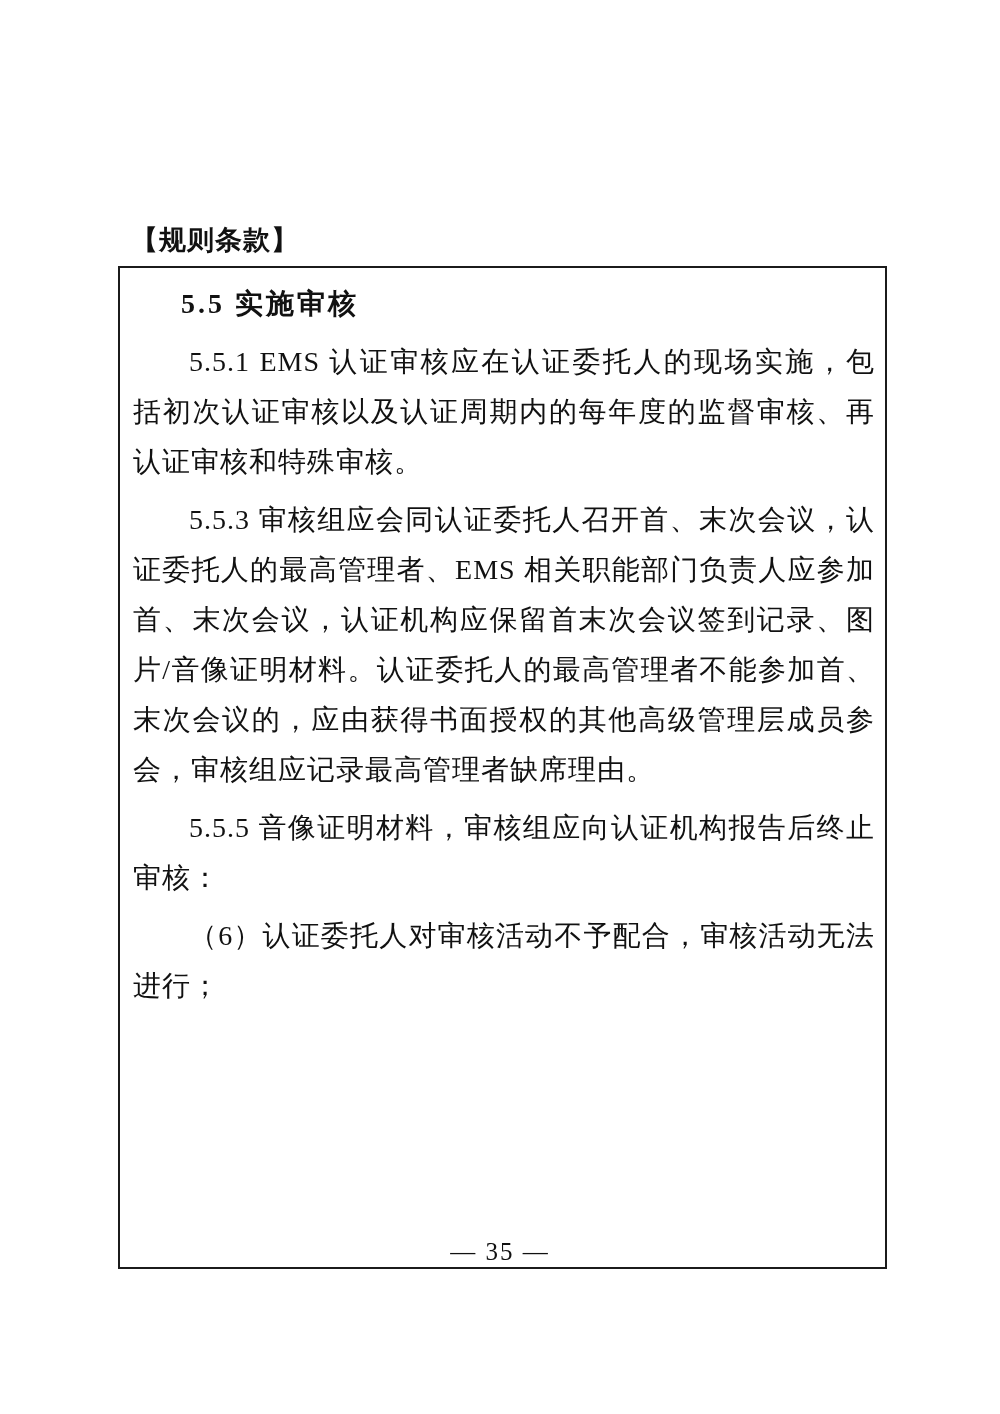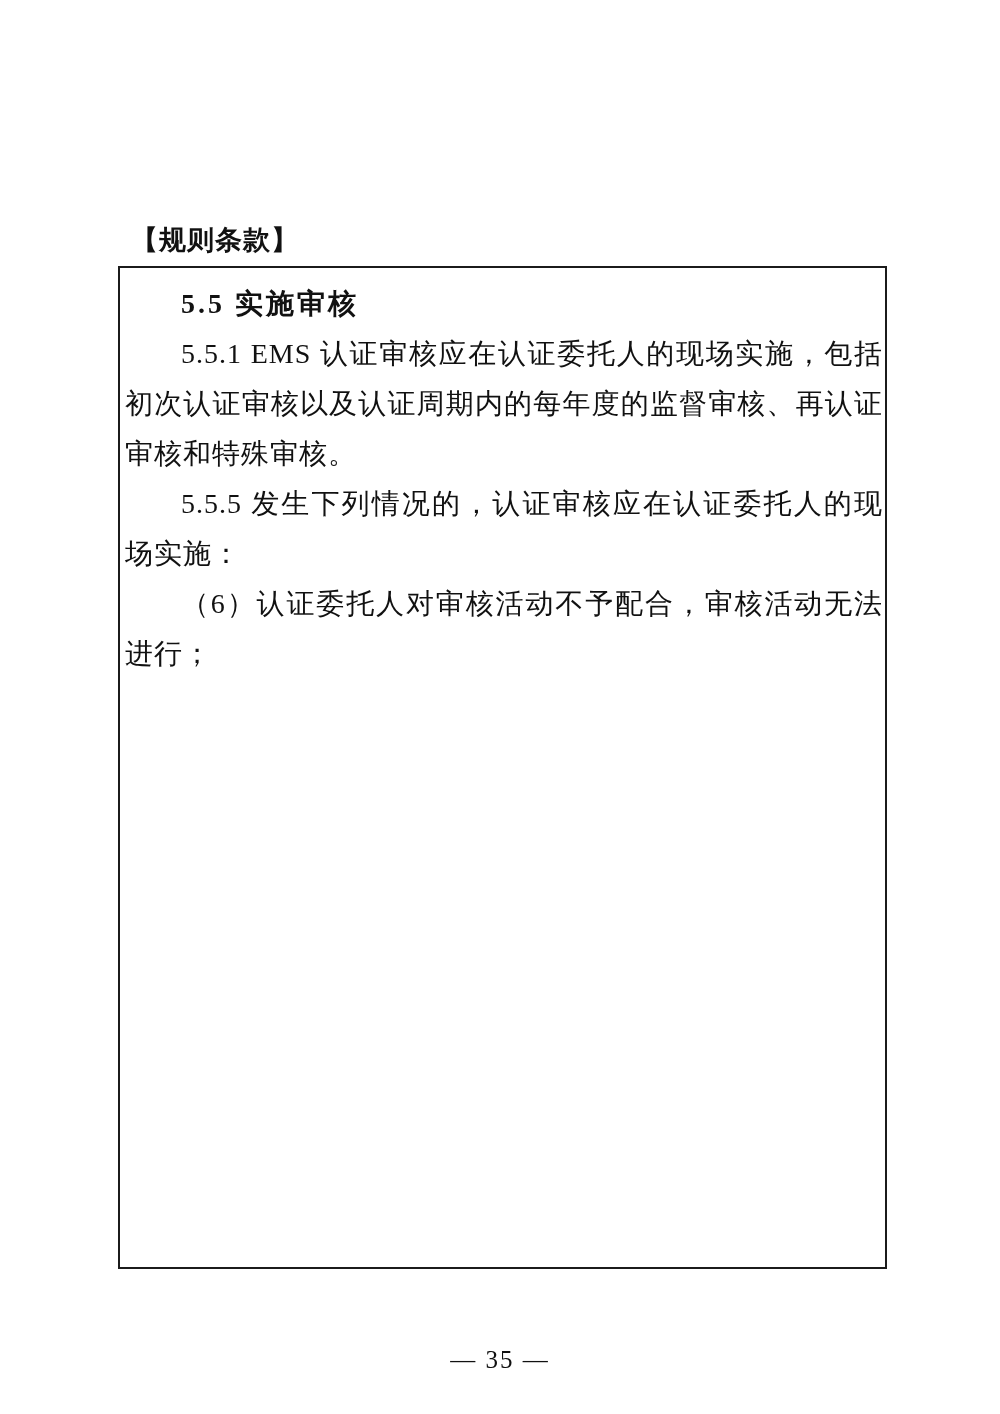--- a/index.html
+++ b/index.html
@@ -40,42 +40,43 @@
     font-size: 28px;
     line-height: 50px;
     font-weight: bold;
     text-indent: 2em;
     letter-spacing: 3px;
     margin: 0;
   }
   .rule-paragraph {
     font-size: 28px;
     line-height: 50px;
-    margin: 0;
+    margin: 8px;
     text-indent: 2em;
     text-align: justify;
     text-justify: inter-character;
     letter-spacing: 1px;
     font-family: Liberation Serif, serif;
   }
   .page-number {
     position: absolute;
     left: 0;
-    top: 1346px;
+    top: 1238px;
     width: 1000px;
     text-align: center;
     font-size: 25px;
     letter-spacing: 2px;
   }
 </style>
 </head>
 <body>
 
 <div class="section-header">【规则条款】</div>
 
 <div class="rule-box">
   <p class="rule-box-title">5.5 实施审核</p>
   <p class="rule-paragraph">5.5.1 EMS 认证审核应在认证委托人的现场实施，包括初次认证审核以及认证周期内的每年度的监督审核、再认证审核和特殊审核。</p>
-  <p class="rule-paragraph">5.5.5 发生下列情况的，认证审核应在认证委托人的现场实施：</p>
+  <p class="rule-paragraph">5.5.3 审核组应会同认证委托人召开首、末次会议，认证委托人的最高管理者、EMS 相关职能部门负责人应参加首、末次会议，认证机构应保留首末次会议签到记录、图片/音像证明材料。认证委托人的最高管理者不能参加首、末次会议的，应由获得书面授权的其他高级管理层成员参会，审核组应记录最高管理者缺席理由。</p>
+  <p class="rule-paragraph">5.5.5 音像证明材料，审核组应向认证机构报告后终止审核：</p>
   <p class="rule-paragraph">（6）认证委托人对审核活动不予配合，审核活动无法进行；</p>
 </div>
 
 <div class="page-number">— 35 —</div>
 
 </body></html>

